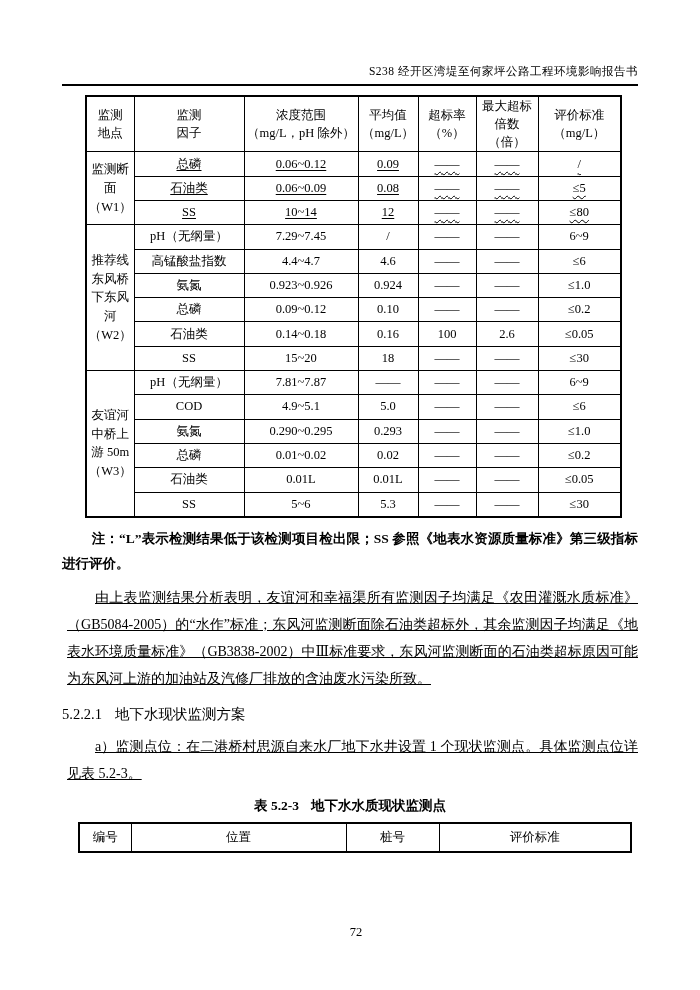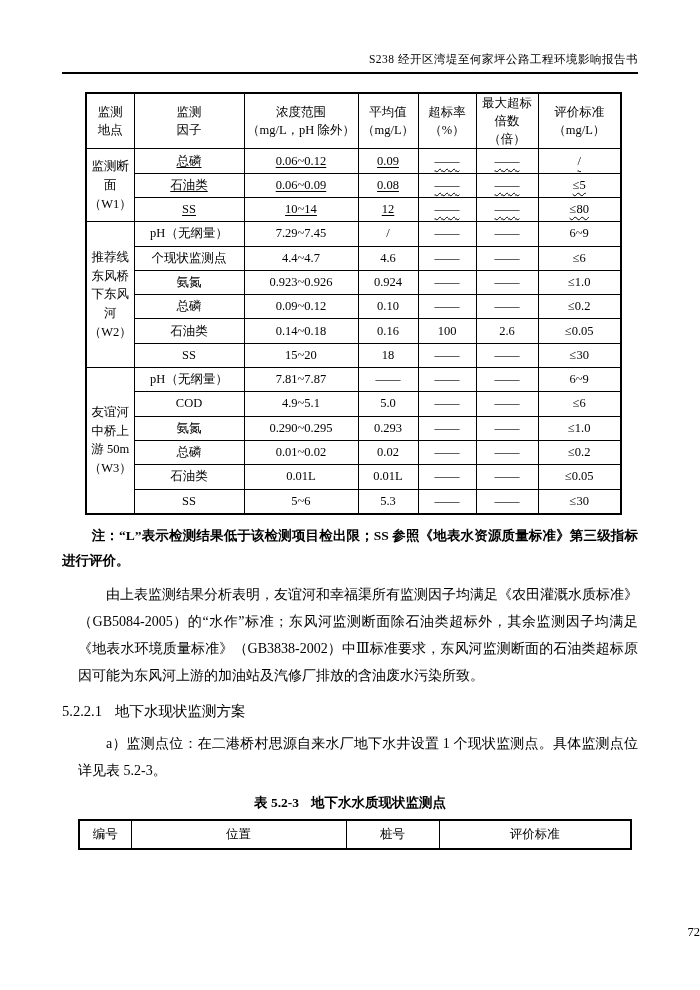--- a/index.html
+++ b/index.html
@@ -5,39 +5,39 @@
   html,body{margin:0;padding:0;background:#888;}
   .page{
     position:relative;
     width:700px;height:990px;
     margin:0 auto;
     background:#ffffff;
     color:#000;
     font-family:"Liberation Serif","DejaVu Serif",serif;
     overflow:hidden;
   }
-  .content{position:absolute;left:62px;top:4px;width:576px;}
+  .content{position:absolute;left:62px;top:16px;width:576px;}
 
   
   .running-head{
     padding-top:48px;
     text-align:right;
     font-size:11.5px;
     letter-spacing:.5px;
   }
   .head-rule{
     margin-top:5px;
     border-bottom:2px solid #000;
     height:0;
   }
 
   
   table{border-collapse:collapse;table-layout:fixed;}
   .t1{
-    margin:18px 0 0 23px;
+    margin:9px 0 0 23px;
     width:535px;
     font-size:12.5px;
     padding-left:19px;
   }
   .t1 th,.t1 td{
     border:1px solid #000;
     text-align:center;
     vertical-align:middle;
     padding:0 1px;
     overflow:hidden;
@@ -54,25 +54,26 @@
   .note{
     margin:8px 0 0 0;
     font-weight:bold;
     font-size:13.5px;
     line-height:25px;
     text-indent:2.2em;
     text-align:justify;
   }
 
   .para{
-    margin:8px 0 0 16px;
+    margin:8px 0 0 5px;
     font-size:14px;
     line-height:27px;
     text-indent:2em;
     text-align:justify;
+    text-decoration:underline;
   }
 
   .heading{
     margin:11px 0 0 0;
     font-size:14.5px;
     line-height:22px;
     font-weight:normal;
   }
   .heading .hnum{margin-right:13px;}
 
@@ -98,21 +99,21 @@
     height:27px;
     padding:0 2px;
   }
 
   sub{font-size:9px;}
 
   .pagenum{
     position:absolute;
     left:12px;right:0;
     bottom:50px;
-    text-align:right;
+    text-align:center;
     font-size:12.5px;
   }
 </style>
 </head>
 <body>
 
 <div class="page">
   <div class="content">
 
     <div class="running-head">S238 经开区湾堤至何家坪公路工程环境影响报告书</div>
@@ -179,21 +180,21 @@
 下东风
 河（W2）</td>
         <td>pH（无纲量）</td>
         <td>7.29~7.45</td>
         <td>/</td>
         <td>——</td>
         <td>——</td>
         <td>6~9</td>
       </tr>
       <tr>
-        <td>个现状监测点</td>
+        <td>高锰酸盐指数</td>
         <td>4.4~4.7</td>
         <td>4.6</td>
         <td>——</td>
         <td>——</td>
         <td>≤6</td>
       </tr>
       <tr>
         <td>氨氮</td>
         <td>0.923~0.926</td>
         <td>0.924</td>

